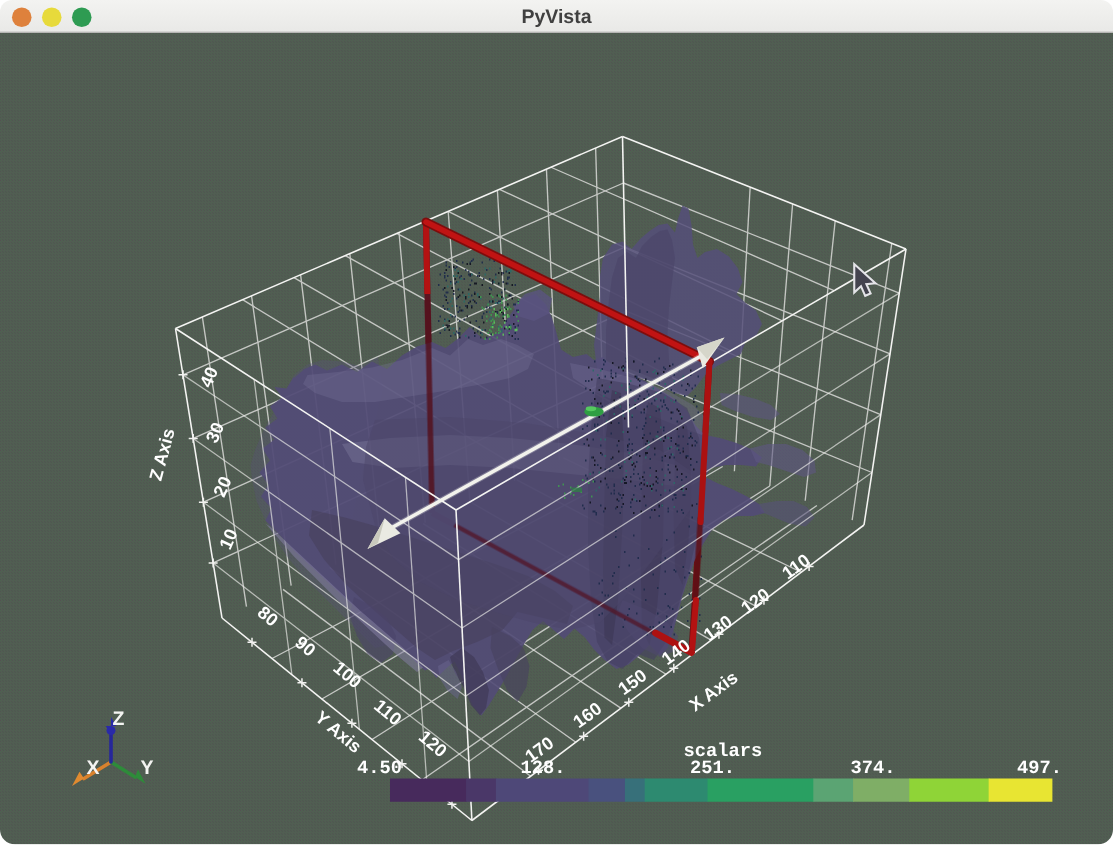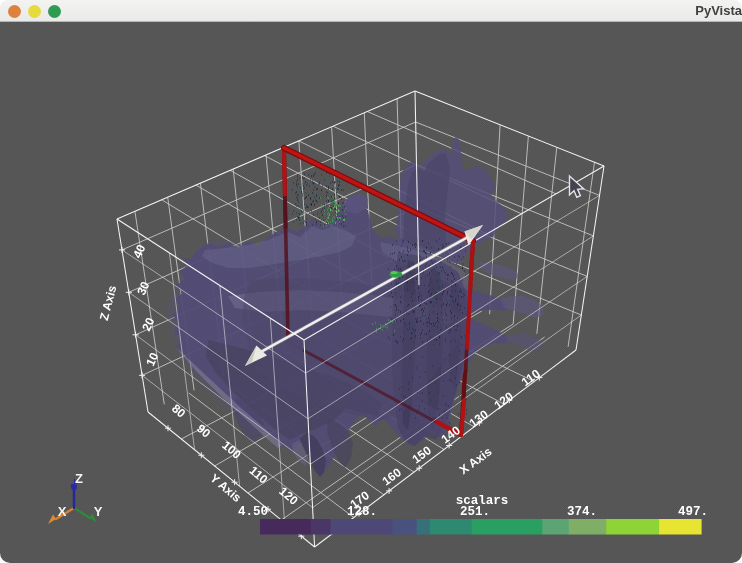--- a/index.html
+++ b/index.html
@@ -1,18 +1,18 @@
 <!DOCTYPE html>
 <html><head>
 <meta charset="utf-8">
 <style>
 html,body{margin:0;padding:0;background:#ffffff;}
 #win{position:relative;width:742px;height:563px;overflow:hidden;font-family:"Liberation Sans",sans-serif;border-radius:8px 8px 10px 10px;}
 #titlebar{position:absolute;left:0;top:0;width:742px;height:22px;background:linear-gradient(#f3f3f1,#e9e9e7);border-bottom:1px solid #b6b6b4;box-sizing:border-box;}
-#title{position:absolute;left:0;top:0;width:742px;height:22px;line-height:21px;text-align:right;font-size:13px;font-weight:bold;color:#404040;}
+#title{position:absolute;left:0;top:0;width:742px;height:22px;line-height:21px;text-align:center;font-size:13px;font-weight:bold;color:#404040;}
 .tl{position:absolute;top:4.5px;width:13px;height:13px;border-radius:50%;}
 #content{position:absolute;left:0;top:22px;width:742px;height:541px;}
 </style>
 </head>
 <body>
 <div id="win">
 <div id="titlebar">
 <div class="tl" style="left:7.5px;background:#de813c;"></div>
 <div class="tl" style="left:27.5px;background:#e7da3b;"></div>
 <div class="tl" style="left:47.5px;background:#2e9b52;"></div>

